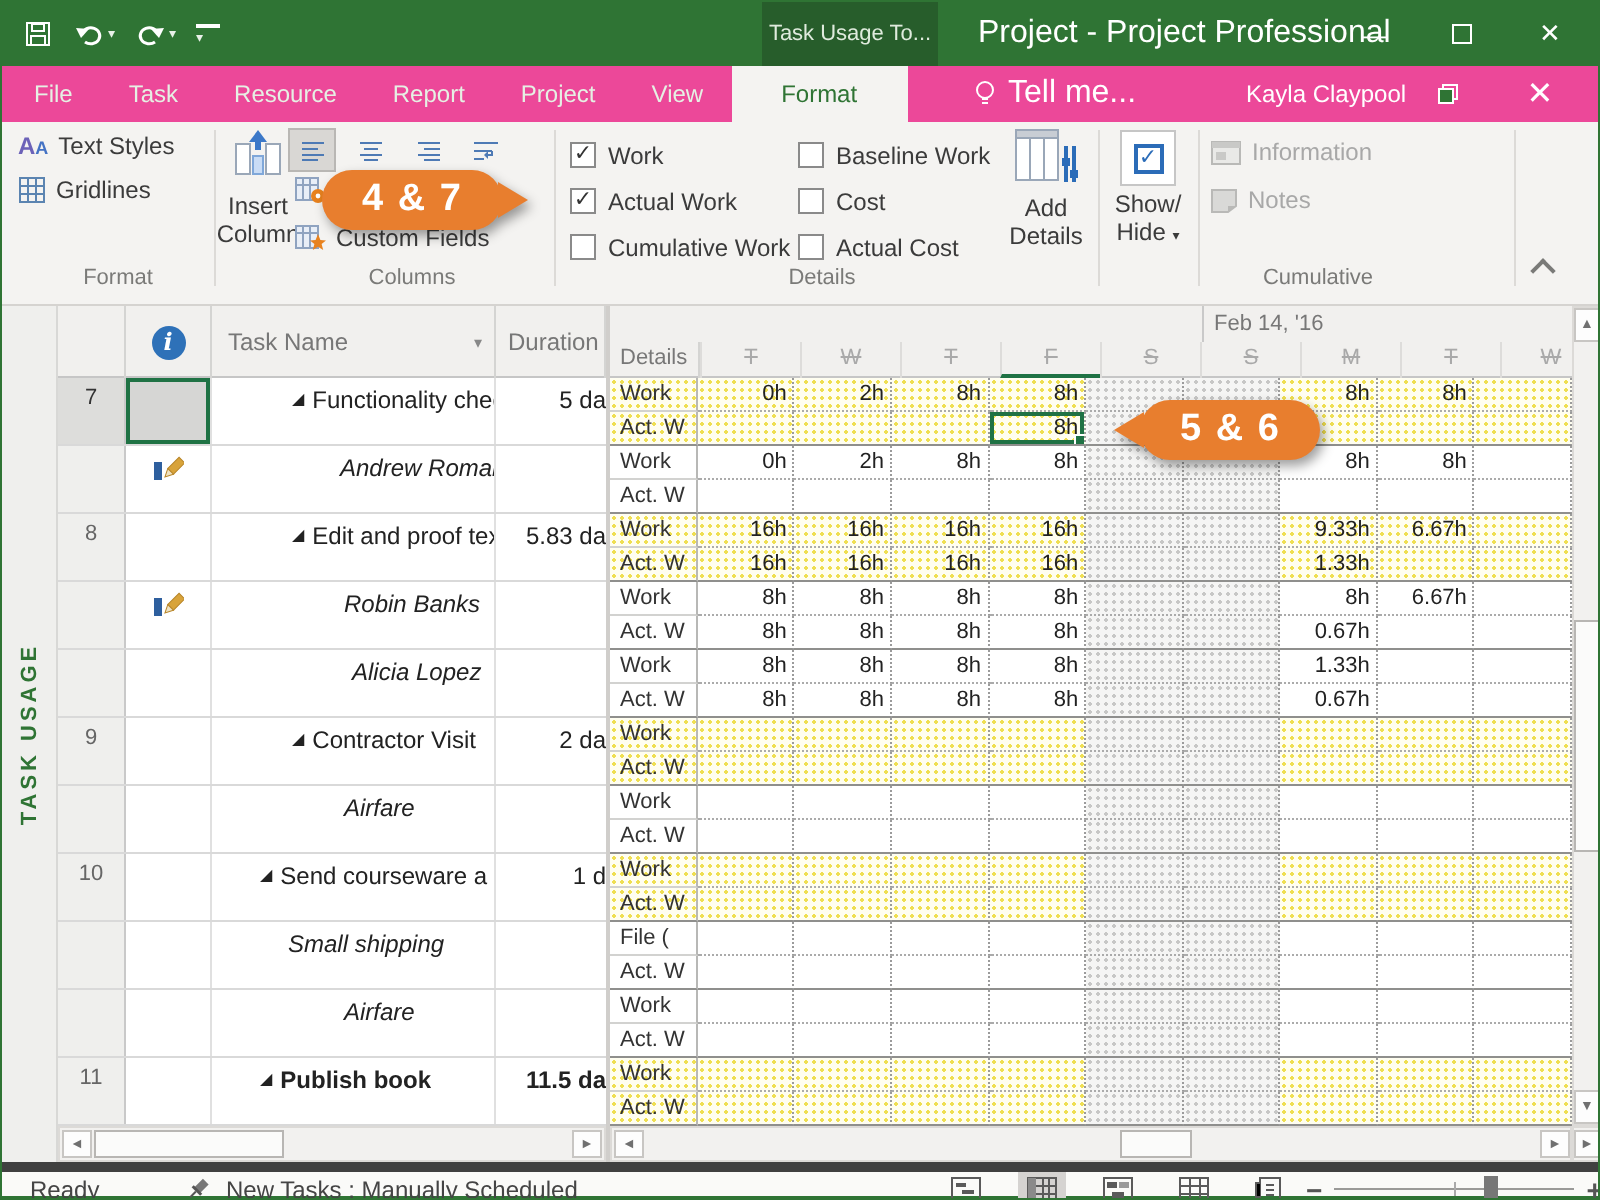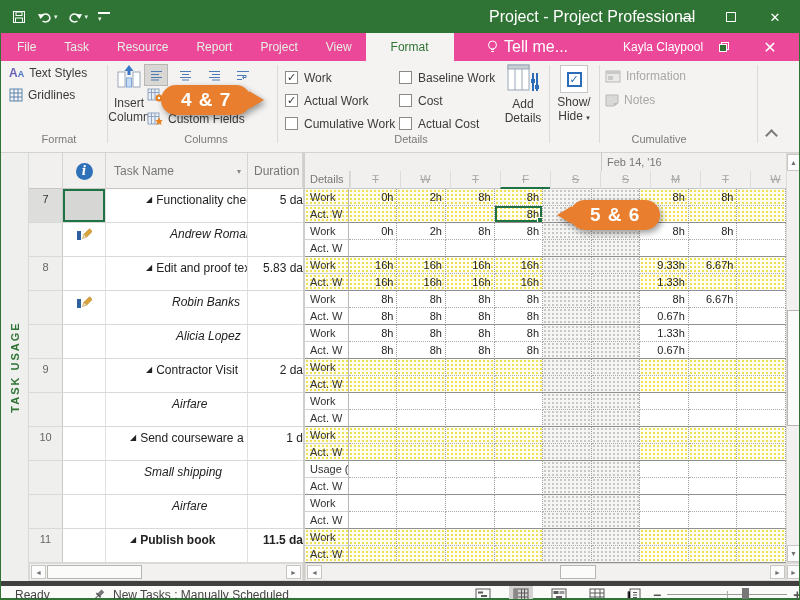--- a/index.html
+++ b/index.html
@@ -151,20 +151,21 @@
         <svg width="15" height="13" viewBox="0 0 15 13" style="transform:scaleX(-1)">
             <path d="M4 6 a4.5 4 0 1 1 1.5 4" fill="none" stroke="#fff" stroke-width="1.5"></path>
             <polygon points="1,3 7.5,3.5 3.5,8" fill="#fff"></polygon>
           </svg>
         <span class="caret">▾</span>
       </span>
       <span class="qbtn qat-custom">
           <span class="caret">▾</span>
         </span>
     </div>
+    <div class="ctx-tab">Task Usage To...</div>
     <div class="win-title">Project - Project Professional</div>
     <div class="wc" style="left:664px">—</div>
     <div class="wc" style="left:708px">
         <span class="sq"></span>
       </div>
     <div class="wc" style="left:752px">✕</div>
   </div>
 
   <div class="tabsrow">
     <div class="rtabs">
@@ -671,21 +672,21 @@
           <div class="gcell yellow"></div>
           <div class="gcell yellow"></div>
           <div class="gcell yellow"></div>
           <div class="gcell wkend"></div>
           <div class="gcell wkend"></div>
           <div class="gcell yellow"></div>
           <div class="gcell yellow"></div>
           <div class="gcell yellow"></div>
         </div>
         <div class="grow">
-          <div class="glabel">Usage (</div>
+          <div class="glabel">File (</div>
           <div class="gcell"></div>
           <div class="gcell"></div>
           <div class="gcell"></div>
           <div class="gcell"></div>
           <div class="gcell wkend"></div>
           <div class="gcell wkend"></div>
           <div class="gcell"></div>
           <div class="gcell"></div>
           <div class="gcell"></div>
         </div>

